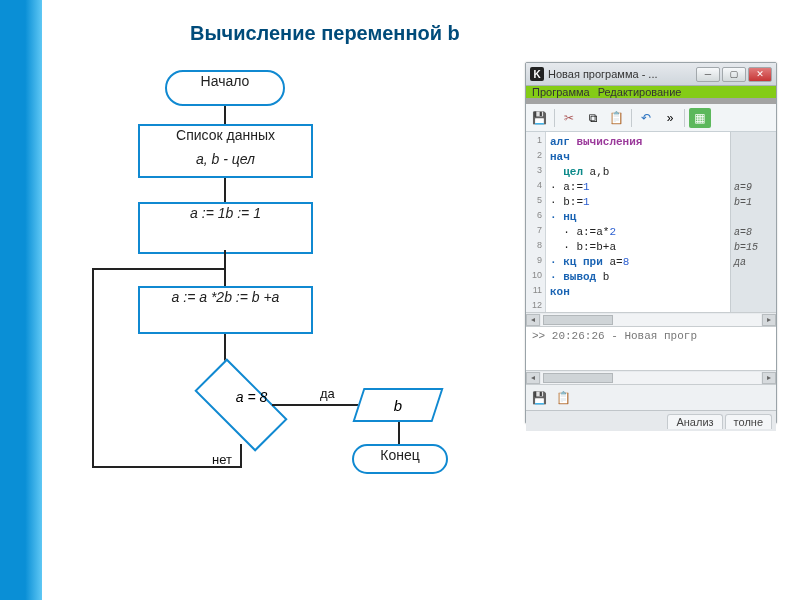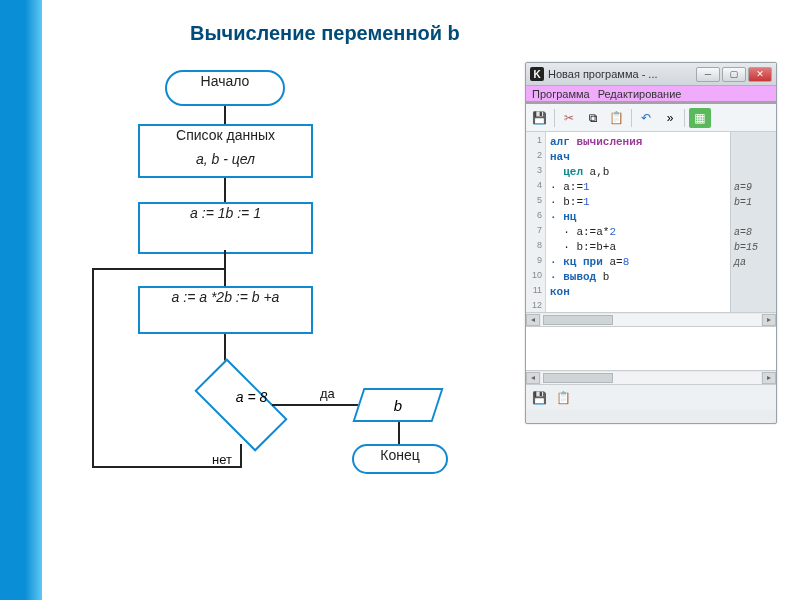--- a/index.html
+++ b/index.html
@@ -111,21 +111,21 @@
   }
   .ide-title { color:#333; font-size:11px; flex:1; }
   .winbtns { display:flex; gap:2px; }
   .winbtn {
     width: 24px; height: 15px; background: linear-gradient(#f7f9fb,#d4dadc);
     border:1px solid #a2a8ac; border-radius:2px; display:flex;
     align-items:center; justify-content:center; font-size:9px; color:#444;
   }
   .winbtn.close { background: linear-gradient(#e07a7a,#c73636); color:#fff; }
   .ide-menubar {
-    height: 18px; background:#f0abfc; border-bottom:3px solid #a3a3a3;
+    height: 18px; background:#84cc16; border-bottom:6px solid #a3a3a3;
     display:flex; gap:8px; padding:0 6px; align-items:center; font-size:11px; color:#333;
   }
   .ide-toolbar {
     height: 28px; background:#f2f5f7; border-bottom:1px solid #c8d0d5;
     display:flex; gap:4px; align-items:center; padding:0 4px;
   }
   .tbtn {
     width:20px; height:20px; display:flex; align-items:center; justify-content:center;
     border:1px solid transparent; border-radius:2px; font-size:12px;
   }
@@ -303,26 +303,32 @@
       </div>
   </div>
   <div class="editor-scroll">
     <div class="sbtn">◂</div>
     <div class="strack">
         <div class="sthumb"></div>
       </div>
     <div class="sbtn">▸</div>
   </div>
   <div class="ide-console">
+    <div>&gt;&gt; 20:26:26 - Новая прогр</div>
   </div>
   <div class="editor-scroll">
     <div class="sbtn">◂</div>
     <div class="strack">
         <div class="sthumb"></div>
       </div>
     <div class="sbtn">▸</div>
   </div>
   <div class="ide-bottom-toolbar">
     <div class="tbtn save">💾</div>
     <div class="tbtn">📋</div>
     <div style="flex:1"></div>
   </div>
+  <div class="ide-tabs">
+    <div style="flex:1"></div>
+    <div class="ide-tab">Анализ</div>
+    <div class="ide-tab">толне</div>
+  </div>
 </div>
 
 </body></html>

